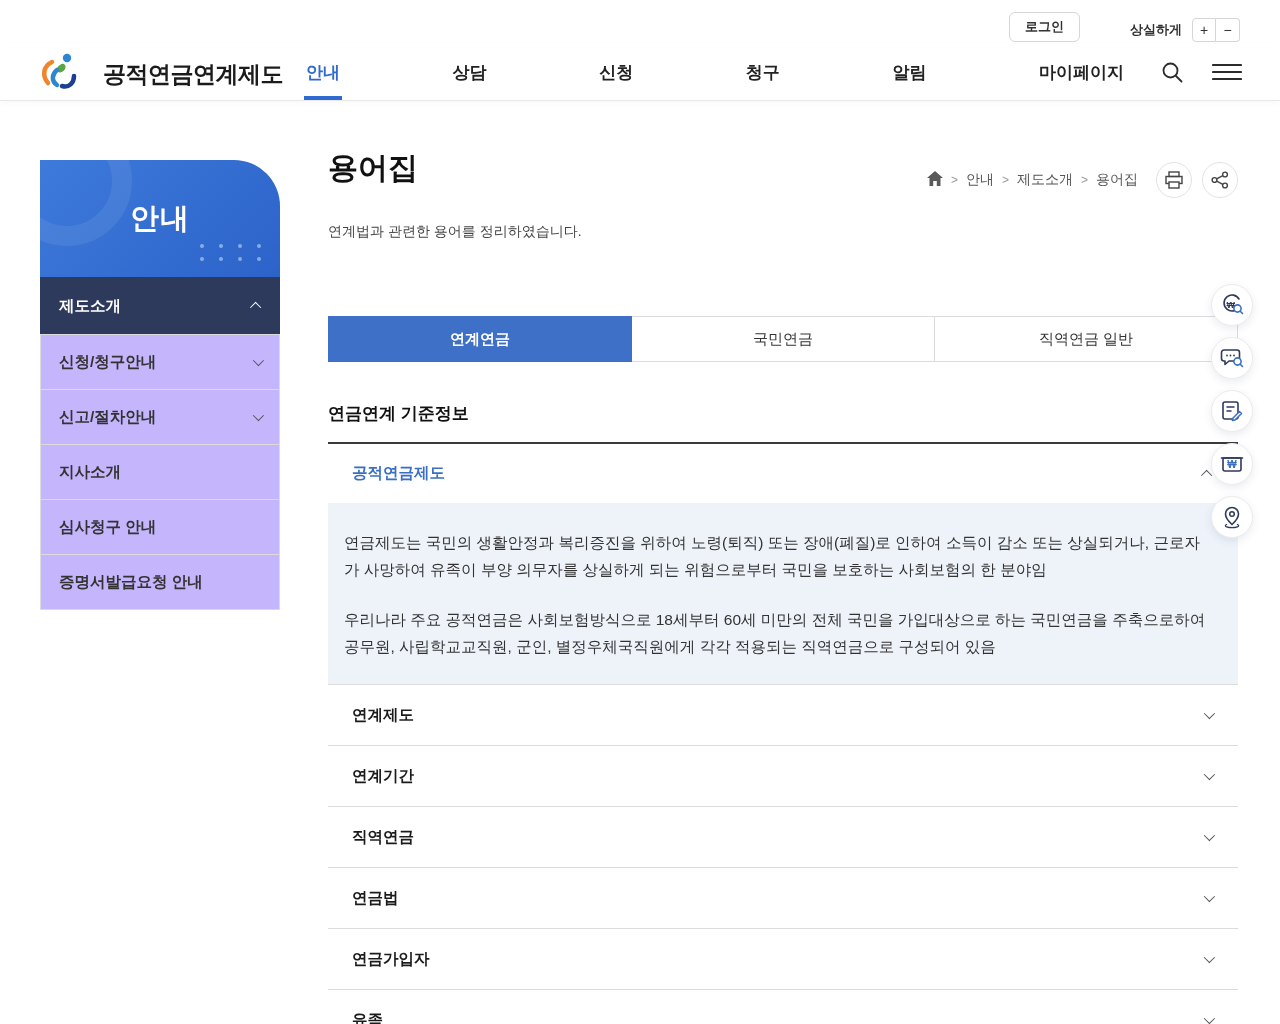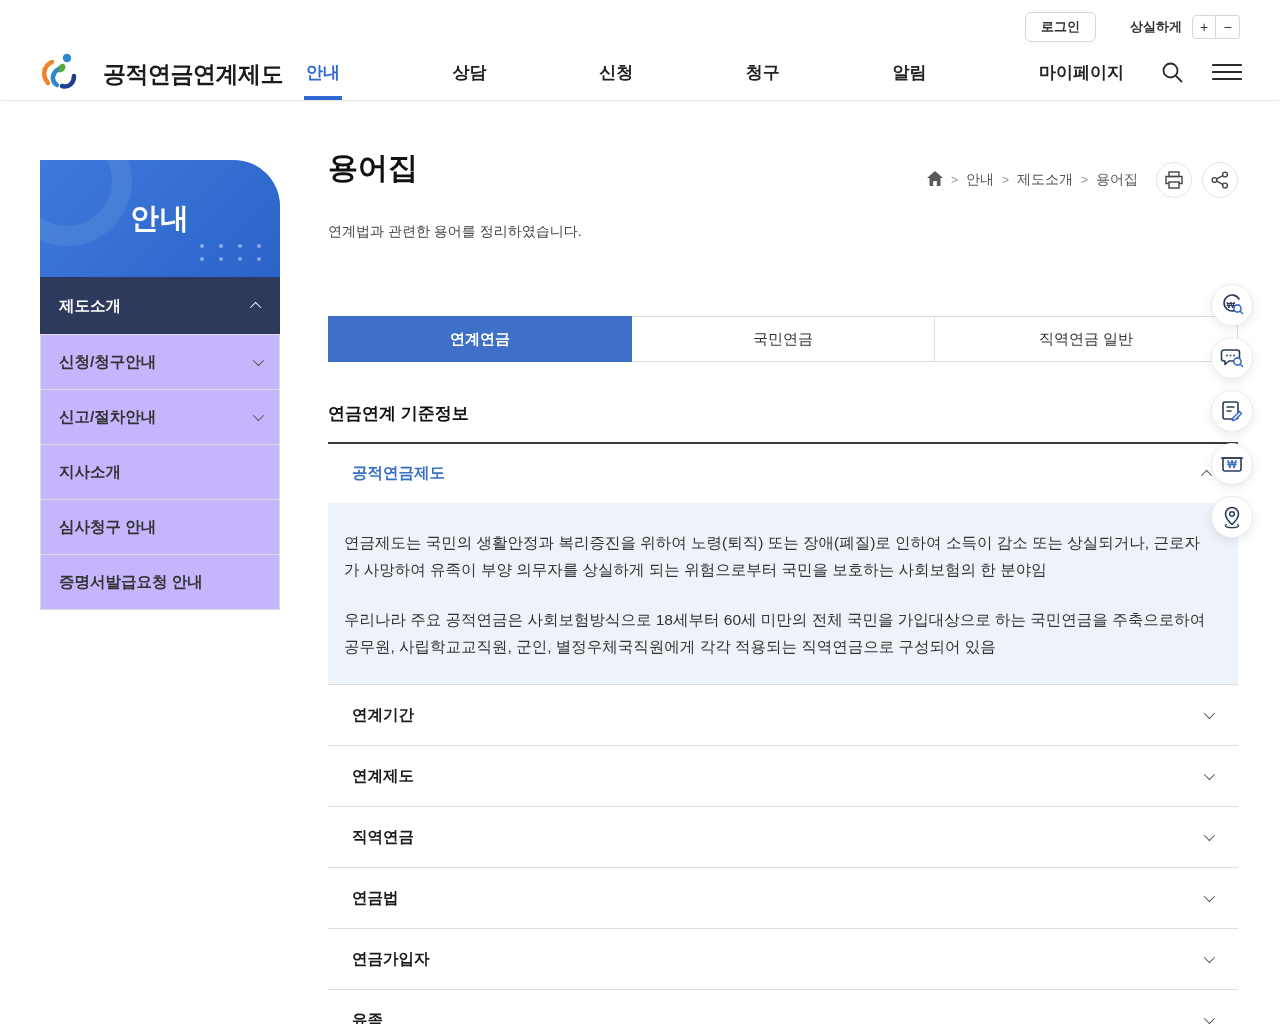--- a/index.html
+++ b/index.html
@@ -3,21 +3,21 @@
 <meta charset="utf-8">
 <style>
   * { margin:0; padding:0; box-sizing:border-box; }
   html,body { width:1280px; height:1024px; }
   body {
     font-family:"Liberation Sans","DejaVu Sans",sans-serif;
     background:#ffffff; color:#222; position:relative; overflow:hidden;
   }
 
   
-  .topbar { position:absolute; top:12px; right:40px; display:flex; align-items:center; gap:14px; }
+  .topbar { position:absolute; top:12px; right:40px; display:flex; align-items:flex-end; gap:30px; }
   .login-btn {
     border:1px solid #d6d6d6; border-radius:6px; background:#fff;
     font-size:13px; font-weight:700; color:#333; padding:5px 15px; cursor:pointer;
   }
   .fontsize-group { display:flex; align-items:center; gap:10px; margin-left:20px; }
   .fontsize-label { font-size:13px; font-weight:700; color:#333; }
   .stepper { display:flex; }
   .stepper button {
     width:24px; height:24px; background:#fff; border:1px solid #d6d6d6;
     font-size:14px; color:#333; cursor:pointer; line-height:1;
@@ -253,25 +253,25 @@
     <div class="acc-head open">
       <span class="acc-label">공적연금제도</span>
       <span class="chev up"></span>
     </div>
     <div class="acc-panel">
       <p>연금제도는 국민의 생활안정과 복리증진을 위하여 노령(퇴직) 또는 장애(폐질)로 인하여 소득이 감소 또는 상실되거나, 근로자가 사망하여 유족이 부양 의무자를 상실하게 되는 위험으로부터 국민을 보호하는 사회보험의 한 분야임</p>
       <p>우리나라 주요 공적연금은 사회보험방식으로 18세부터 60세 미만의 전체 국민을 가입대상으로 하는 국민연금을 주축으로하여 공무원, 사립학교교직원, 군인, 별정우체국직원에게 각각 적용되는 직역연금으로 구성되어 있음</p>
     </div>
 
     <div class="acc-row">
+      <span class="acc-label">연계제도</span>
+      <span class="chev down"></span>
+    </div>
+    <div class="acc-row">
       <span class="acc-label">연계기간</span>
-      <span class="chev down"></span>
-    </div>
-    <div class="acc-row">
-      <span class="acc-label">연계제도</span>
       <span class="chev down"></span>
     </div>
     <div class="acc-row">
       <span class="acc-label">직역연금</span>
       <span class="chev down"></span>
     </div>
     <div class="acc-row">
       <span class="acc-label">연금법</span>
       <span class="chev down"></span>
     </div>

